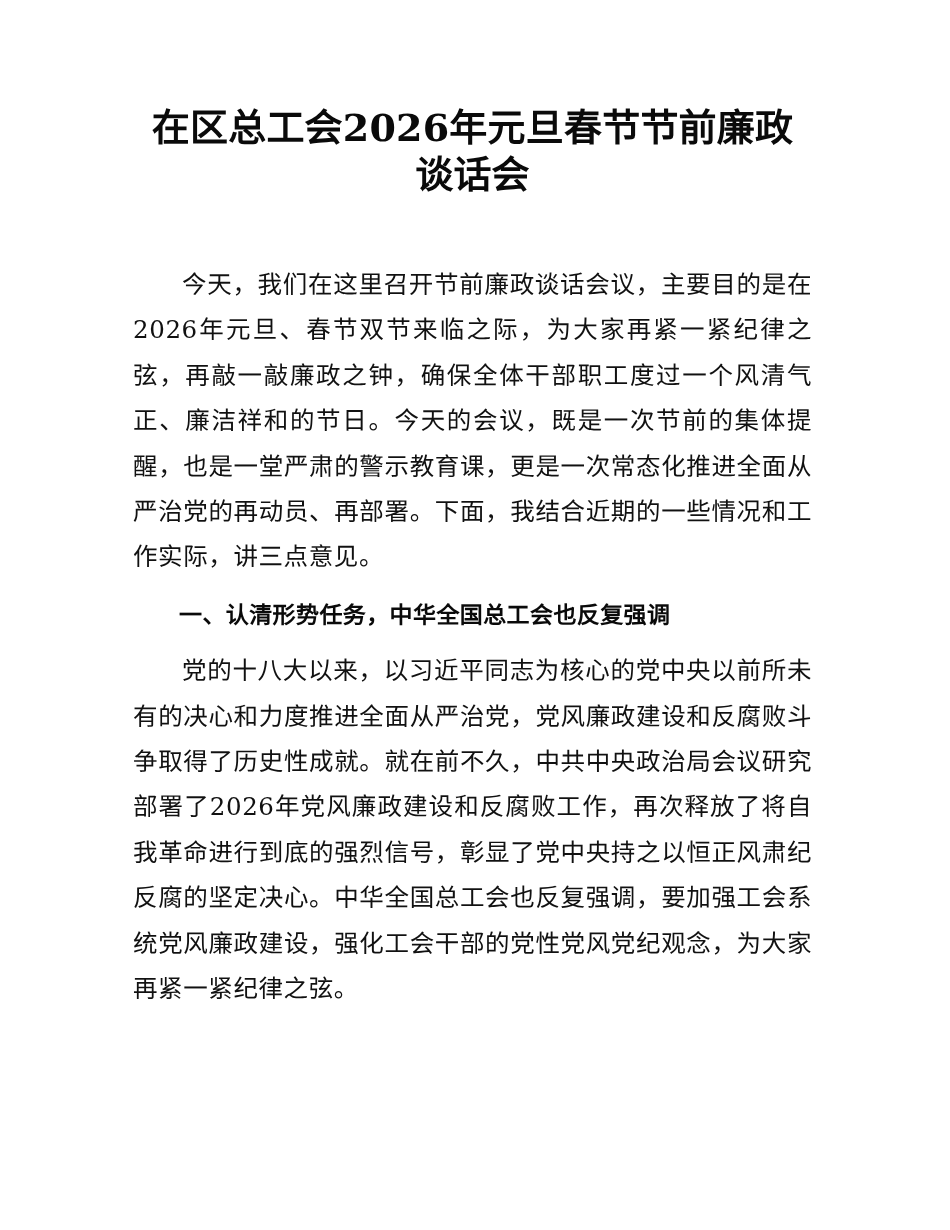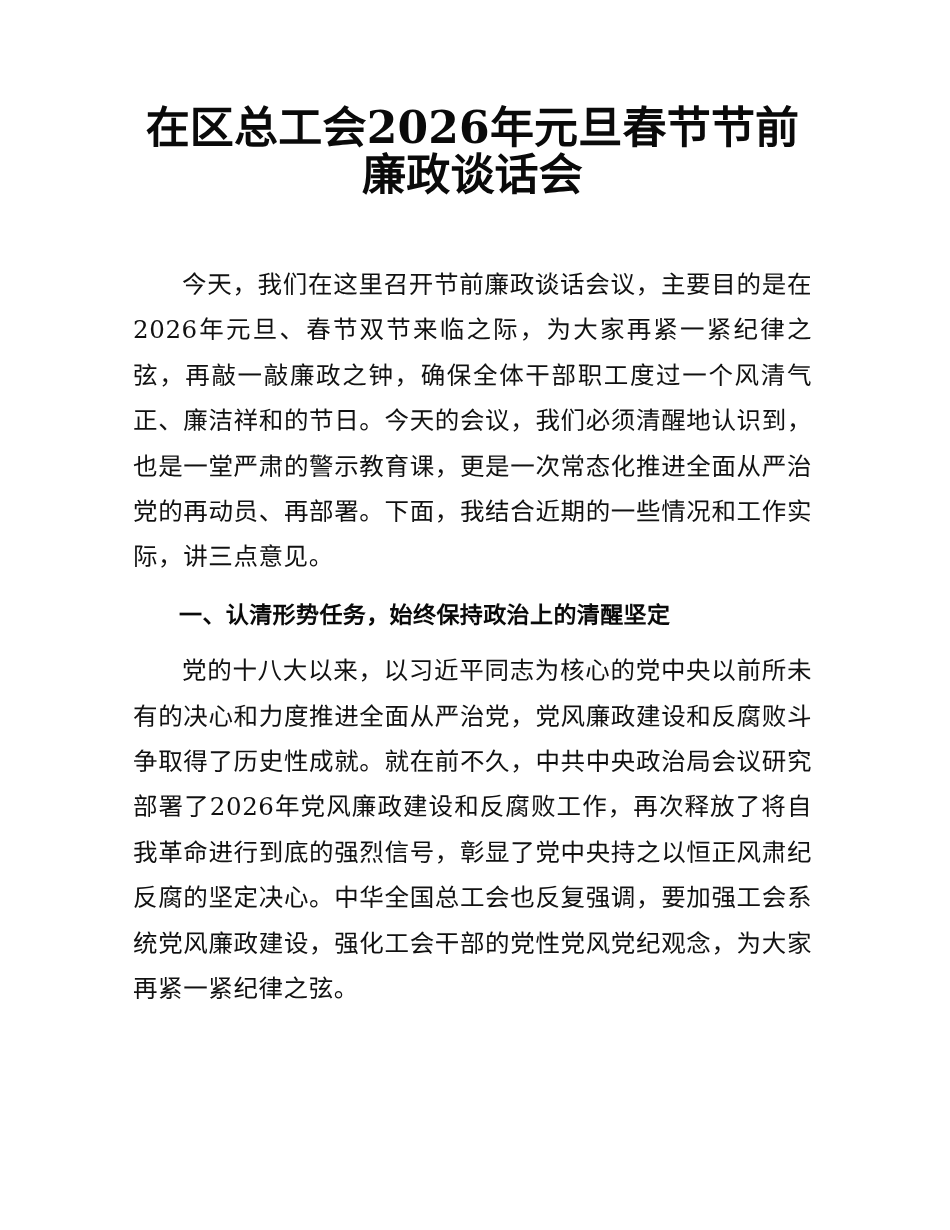--- a/index.html
+++ b/index.html
@@ -41,21 +41,21 @@
   .doc-title {
     margin: 0;
     padding: 0;
     position: absolute;
     top: 104px;
     left: 0;
     width: 679px;
     text-align: center;
     font-family: "DejaVu Serif", "Liberation Serif", serif;
     font-weight: 700;
-    font-size: 44px;
+    font-size: 38px;
     line-height: 47px;
     letter-spacing: 0.2px;
     color: #0a0a0a;
     text-rendering: optimizeLegibility;
   }
 
   
   .body-block {
     position: absolute;
     top: 262px;
@@ -112,25 +112,25 @@
 
   <div class="content">
 
     <h1 class="doc-title">
       <span>在区总工会2026年元旦春节节前廉政谈话会</span><br>
     </h1>
 
     <div class="body-block">
 
 
-      <p class="para indent">今天，我们在这里召开节前廉政谈话会议，主要目的是在2026年元旦、春节双节来临之际，为大家再紧一紧纪律之弦，再敲一敲廉政之钟，确保全体干部职工度过一个风清气正、廉洁祥和的节日。今天的会议，我们必须清醒地认识到，也是一堂严肃的警示教育课，更是一次常态化推进全面从严治党的再动员、再部署。下面，我结合近期的一些情况和工作实际，讲三点意见。</p>
+      <p class="para indent">今天，我们在这里召开节前廉政谈话会议，主要目的是在2026年元旦、春节双节来临之际，为大家再紧一紧纪律之弦，再敲一敲廉政之钟，确保全体干部职工度过一个风清气正、廉洁祥和的节日。今天的会议，既是一次节前的集体提醒，也是一堂严肃的警示教育课，更是一次常态化推进全面从严治党的再动员、再部署。下面，我结合近期的一些情况和工作实际，讲三点意见。</p>
 
       <div class="spacer-before-heading"></div>
 
-      <h2 class="section-heading">一、认清形势任务，始终保持政治上的清醒坚定</h2>
+      <h2 class="section-heading">一、认清形势任务，中华全国总工会也反复强调</h2>
 
       <div class="spacer-after-heading"></div>
 
       <p class="para indent">党的十八大以来，以习近平同志为核心的党中央以前所未有的决心和力度推进全面从严治党，党风廉政建设和反腐败斗争取得了历史性成就。就在前不久，中共中央政治局会议研究部署了2026年党风廉政建设和反腐败工作，再次释放了将自我革命进行到底的强烈信号，彰显了党中央持之以恒正风肃纪反腐的坚定决心。中华全国总工会也反复强调，要加强工会系统党风廉政建设，强化工会干部的党性党风党纪观念，为大家再紧一紧纪律之弦。</p>
 
       <div class="spacer-para"></div>
 
 
     </div>
   </div>

